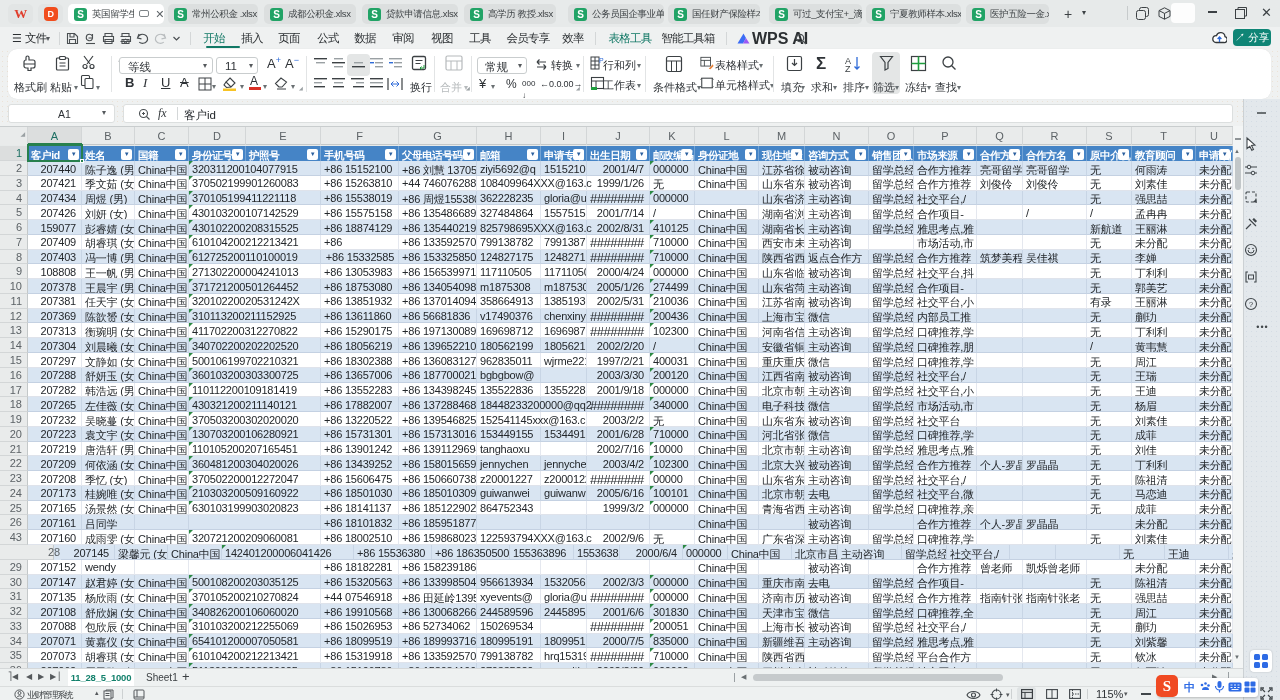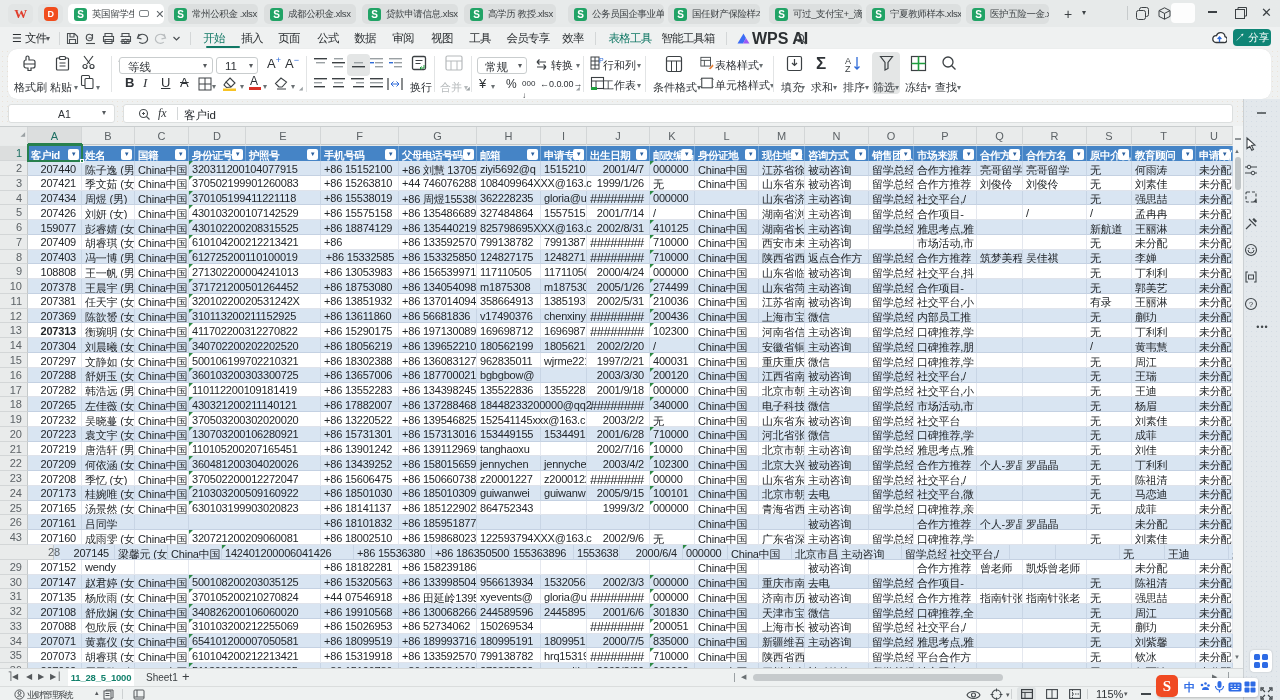--- a/index.html
+++ b/index.html
@@ -744,21 +744,21 @@
       </div>
 <div class="c" style="width:46px;flex-basis:46px;"></div>
 <div class="c" style="width:64px;flex-basis:64px;"></div>
 <div class="c" style="width:45px;flex-basis:45px;">无</div>
 <div class="c" style="width:64px;flex-basis:64px;">蒯玏</div>
 <div class="c" style="width:37px;flex-basis:37px;">未分配</div>
 </div>
 <div class="row" style="top:177.47px;height:14.77px;background:#fff;">
 <div class="rh" style="top:0px;height:14.77px;line-height:14.77px;">13</div>
 <div style="width:28px;flex:0 0 28px;"></div>
-<div class="c num" style="width:54px;flex-basis:54px;font-weight:bold;">207313</div>
+<div class="c num" style="width:54px;flex-basis:54px;">207313</div>
 <div class="c" style="width:53px;flex-basis:53px;">衡琬明 (女</div>
 <div class="c" style="width:54px;flex-basis:54px;">China中国</div>
 <div class="c gt" style="width:132px;flex-basis:132px;">411702200312270822</div>
 <div class="c" style="width:78px;flex-basis:78px;">+86 15290175</div>
 <div class="c" style="width:78px;flex-basis:78px;">+86 1971300890</div>
 <div class="c" style="width:64px;flex-basis:64px;">169698712</div>
 <div class="c" style="width:46px;flex-basis:46px;">169698712</div>
 <div class="c" style="width:63px;flex-basis:63px;font-size:13px;letter-spacing:-0.5px;padding-top:0.5px;">########</div>
 <div class="c gt" style="width:45px;flex-basis:45px;">102300</div>
 <div class="c" style="width:64px;flex-basis:64px;">China中国</div>
@@ -1040,21 +1040,21 @@
 <div class="rh" style="top:0px;height:14.77px;line-height:14.77px;">24</div>
 <div style="width:28px;flex:0 0 28px;"></div>
 <div class="c num" style="width:54px;flex-basis:54px;">207173</div>
 <div class="c" style="width:53px;flex-basis:53px;">桂婉唯 (女</div>
 <div class="c" style="width:54px;flex-basis:54px;">China中国</div>
 <div class="c gt" style="width:132px;flex-basis:132px;">210303200509160922</div>
 <div class="c" style="width:78px;flex-basis:78px;">+86 18501030</div>
 <div class="c" style="width:78px;flex-basis:78px;">+86 1850103098</div>
 <div class="c" style="width:64px;flex-basis:64px;">guiwanwei</div>
 <div class="c" style="width:46px;flex-basis:46px;">guiwanwei</div>
-<div class="c num" style="width:63px;flex-basis:63px;">2005/9/15</div>
+<div class="c num" style="width:63px;flex-basis:63px;">2005/6/16</div>
 <div class="c gt" style="width:45px;flex-basis:45px;">100101</div>
 <div class="c" style="width:64px;flex-basis:64px;">China中国</div>
 <div class="c" style="width:46px;flex-basis:46px;">北京市朝阳</div>
 <div class="c" style="width:64px;flex-basis:64px;">去电</div>
 <div class="c" style="width:45px;flex-basis:45px;">留学总经办</div>
 <div class="c" style="width:63px;flex-basis:63px;overflow:visible;">
         <span style="position:absolute;left:3px;top:1.5px;width:150px;">社交平台,微</span>
       </div>
 <div class="c" style="width:46px;flex-basis:46px;"></div>
 <div class="c" style="width:64px;flex-basis:64px;"></div>

